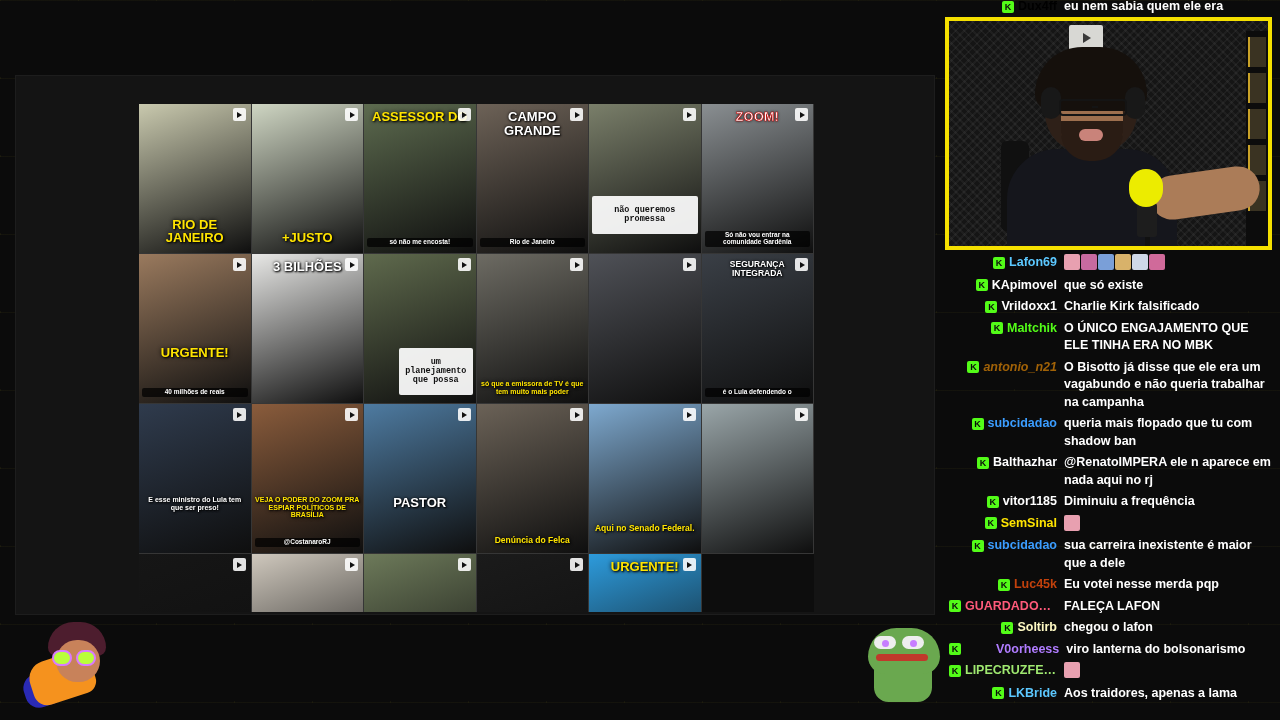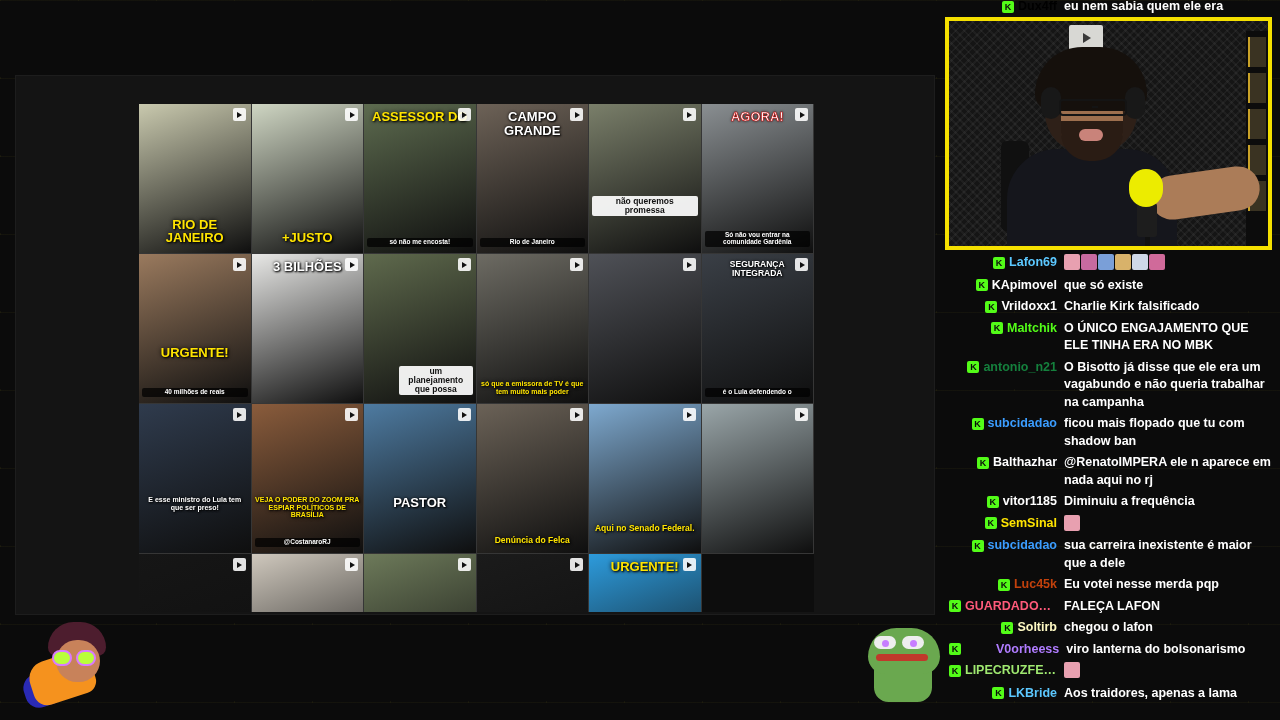--- a/index.html
+++ b/index.html
@@ -61,21 +61,21 @@
   }
   .cap {
     position: absolute; left: 3px; right: 3px;
     font-weight: bold; line-height: 1.05;
     z-index: 5; text-align: center;
   }
   .cap-white  { color: #fff; text-shadow: 0 0 3px #000, 1px 1px 2px #000; }
   .cap-yellow { color: #ffe400; text-shadow: 1px 1px 2px #000, 0 0 4px #000; }
   .cap-box {
     background: rgba(255,255,255,.92); color:#111;
-    padding:1px 3px; border-radius:2px; text-shadow:none;
+    padding:10px 3px; border-radius:2px; text-shadow:none;font-family:Liberation Mono, monospace;
   }
   .cap-black {
     background: rgba(0,0,0,.72); color:#fff;
     padding:1px 3px; border-radius:2px;
   }
   .cap-red {
     color:#fff; -webkit-text-stroke:0.6px #c00;
     text-shadow: 0 0 3px #000;
   }
 
@@ -223,21 +223,21 @@
             <div class="play-badge">
               <i></i>
             </div>
             <div class="cap cap-box" style="top: 62%; font-size: 8.5px;">não queremos promessa</div>
           </div>
           <div class="cell">
             <div class="ph" style="background: linear-gradient(160deg, rgb(138, 143, 146) 0%, rgba(0, 0, 0, 0.55) 100%);"></div>
             <div class="play-badge">
               <i></i>
             </div>
-            <div class="cap cap-red" style="top: 6px; font-size: 13px;">AGORA!</div>
+            <div class="cap cap-red" style="top: 6px; font-size: 13px;">ZOOM!</div>
             <div class="cap cap-black" style="bottom: 6px; font-size: 6.5px;">Só não vou entrar na comunidade Gardênia</div>
           </div>
           <div class="cell">
             <div class="ph" style="background: linear-gradient(160deg, rgb(154, 122, 94) 0%, rgba(0, 0, 0, 0.55) 100%);"></div>
             <div class="play-badge">
               <i></i>
             </div>
             <div class="cap cap-yellow" style="top: 62%; font-size: 13px;">URGENTE!</div>
             <div class="cap cap-black" style="bottom: 6px; font-size: 6.5px;">40 milhões de reais</div>
           </div>
@@ -404,30 +404,30 @@
           <div class="msg">
             <div class="meta">
               <span class="kbadge">K</span>
               <span class="uname" style="color: rgb(83, 252, 24);">Maltchik</span>
             </div>
             <div class="body">O ÚNICO ENGAJAMENTO QUE ELE TINHA ERA NO MBK</div>
           </div>
           <div class="msg">
             <div class="meta">
               <span class="kbadge">K</span>
-              <span class="uname" style="color: #15803d;">antonio_n21</span>
+              <span class="uname" style="color: #a16207; font-style: italic;">antonio_n21</span>
             </div>
             <div class="body">O Bisotto já disse que ele era um vagabundo e não queria trabalhar na campanha</div>
           </div>
           <div class="msg">
             <div class="meta">
               <span class="kbadge">K</span>
               <span class="uname" style="color: rgb(59, 157, 255);">subcidadao</span>
             </div>
-            <div class="body">ficou mais flopado que tu com shadow ban</div>
+            <div class="body">queria mais flopado que tu com shadow ban</div>
           </div>
           <div class="msg">
             <div class="meta">
               <span class="kbadge">K</span>
               <span class="uname" style="color: rgb(255, 255, 255);">Balthazhar</span>
             </div>
             <div class="body">@RenatoIMPERA ele n aparece em nada aqui no rj</div>
           </div>
           <div class="msg">
             <div class="meta">

